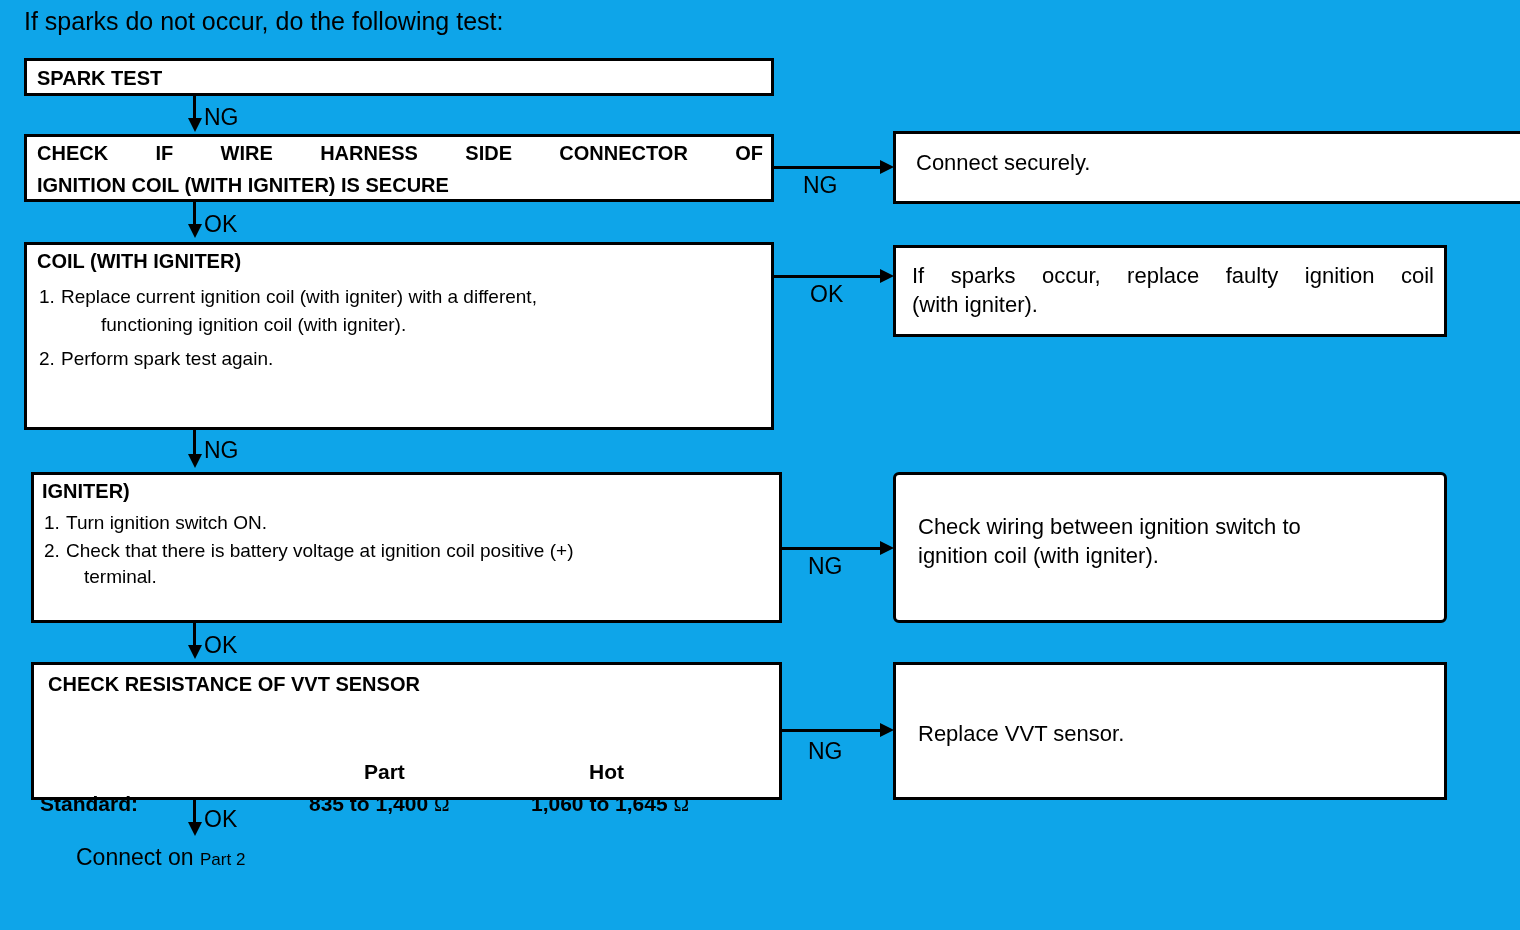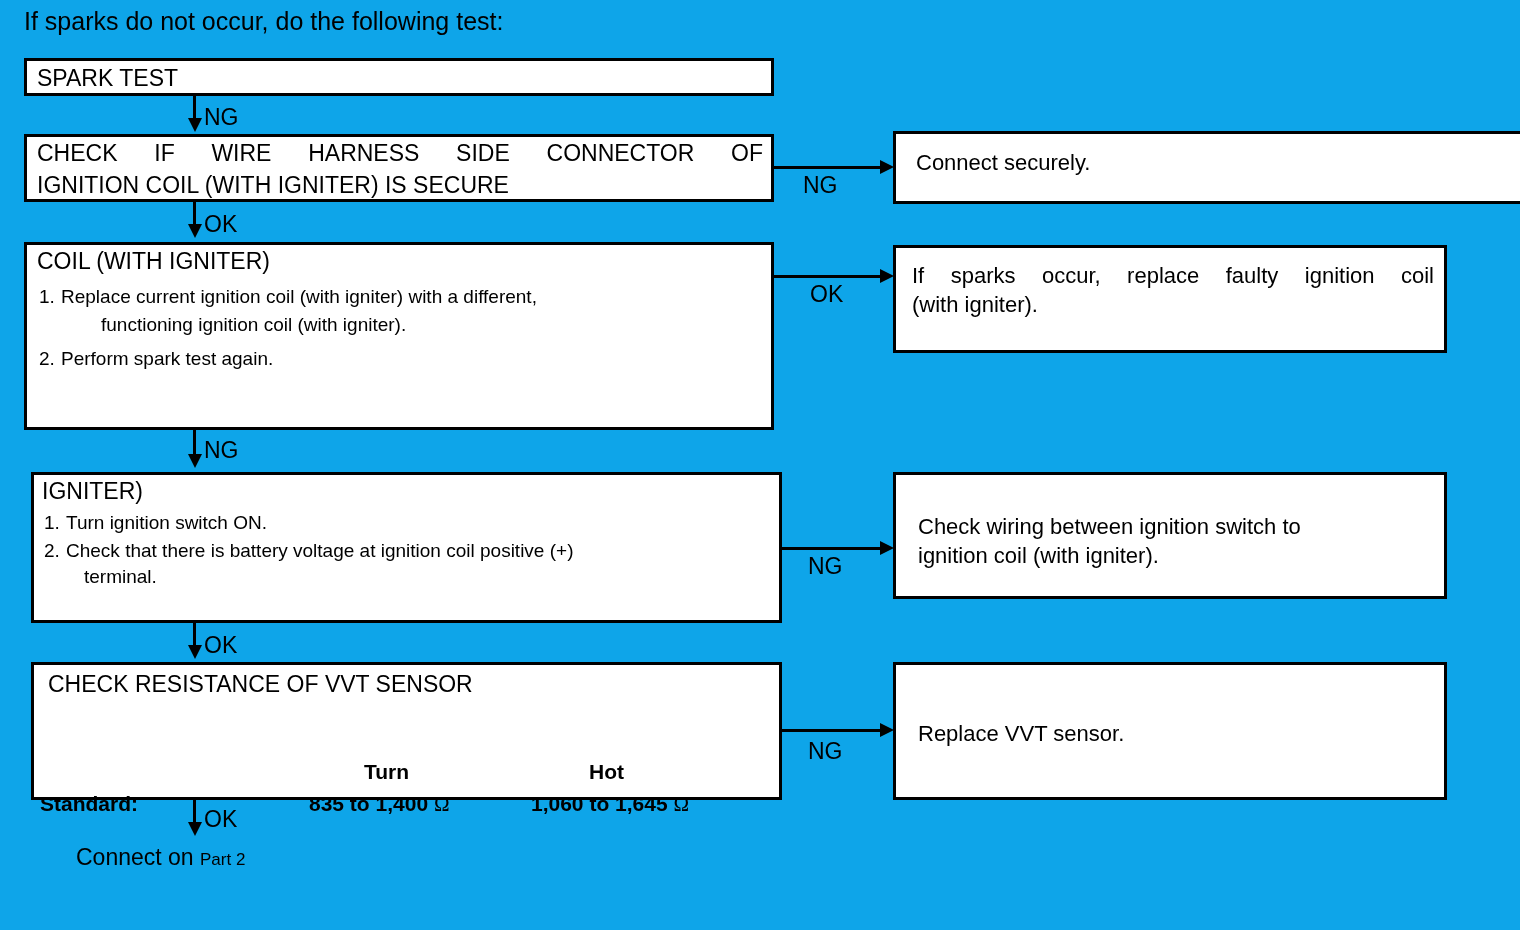--- a/index.html
+++ b/index.html
@@ -27,22 +27,22 @@
     white-space: nowrap;
   }
 
   
   .box {
     box-sizing: border-box;
     border: 3px solid #000000;
     background: #ffffff;
   }
   .box-title {
-    font-weight: normal;
-    font-size: 23px;
+    font-weight: bold;
+    font-size: 20px;
     line-height: 32px;
   }
   .box-title.justify {
     text-align: justify;
     text-align-last: justify;
   }
   .box-body {
     font-size: 19px;
     line-height: 28px;
     font-weight: normal;
@@ -193,21 +193,21 @@
 
   <div class="abs vline" style="left:193px; top:623px; height:26px;"></div>
   <div class="abs arrow-down" style="left:188px; top:645px;"></div>
   <div class="abs edge-label" style="left:204px; top:632px;">OK</div>
 
   <div class="abs box" style="left:31px; top:662px; width:751px; height:138px;">
     <div class="box-title" style="padding:3px 6px 0 14px;">CHECK RESISTANCE OF VVT SENSOR</div>
 
     <div style="position:relative; height:100%;">
       <div class="std-row std-label">Standard:</div>
-      <div class="std-row std-head-cold">Turn</div>
+      <div class="std-row std-head-cold">Part</div>
       <div class="std-row std-head-hot">Hot</div>
       <div class="std-row std-val-cold">
         <span>835 to 1,400 </span><span class="ohm">Ω</span>
       </div>
       <div class="std-row std-val-hot">
         <span>1,060 to 1,645 </span><span class="ohm">Ω</span>
       </div>
     </div>
   </div>
 
@@ -220,26 +220,26 @@
   <div class="abs edge-label" style="left:204px; top:806px;">OK</div>
 
   <div class="abs footer-text" style="left:76px; top:843px;">
     <span>Connect on </span><span class="footer-small">Part 2</span>
   </div>
 
   <div class="abs box" style="left:893px; top:131px; width:649px; height:73px;">
     <div class="result-text" style="padding:14px 14px 0 20px;">Connect securely.</div>
   </div>
 
-  <div class="abs box" style="left:893px; top:245px; width:554px; height:108px;">
+  <div class="abs box" style="left:893px; top:245px; width:554px; height:92px;">
     <div class="result-text justify" style="padding:13px 10px 0 16px;">If sparks occur, replace faulty ignition coil</div>
     <div class="result-text" style="padding:0 10px 0 16px;">(with igniter).</div>
   </div>
 
-  <div class="abs box" style="left:893px; top:472px; width:554px; height:127px;">
+  <div class="abs box" style="left:893px; top:472px; width:554px; height:151px;border-radius:6px;">
     <div class="result-text" style="padding:37px 10px 0 22px;">Check wiring between ignition switch to</div>
     <div class="result-text" style="padding:0 10px 0 22px;">ignition coil (with igniter).</div>
   </div>
 
   <div class="abs box" style="left:893px; top:662px; width:554px; height:138px;">
     <div class="result-text" style="padding:54px 26px 0 22px;">Replace VVT sensor.</div>
   </div>
 
 </div>
 

